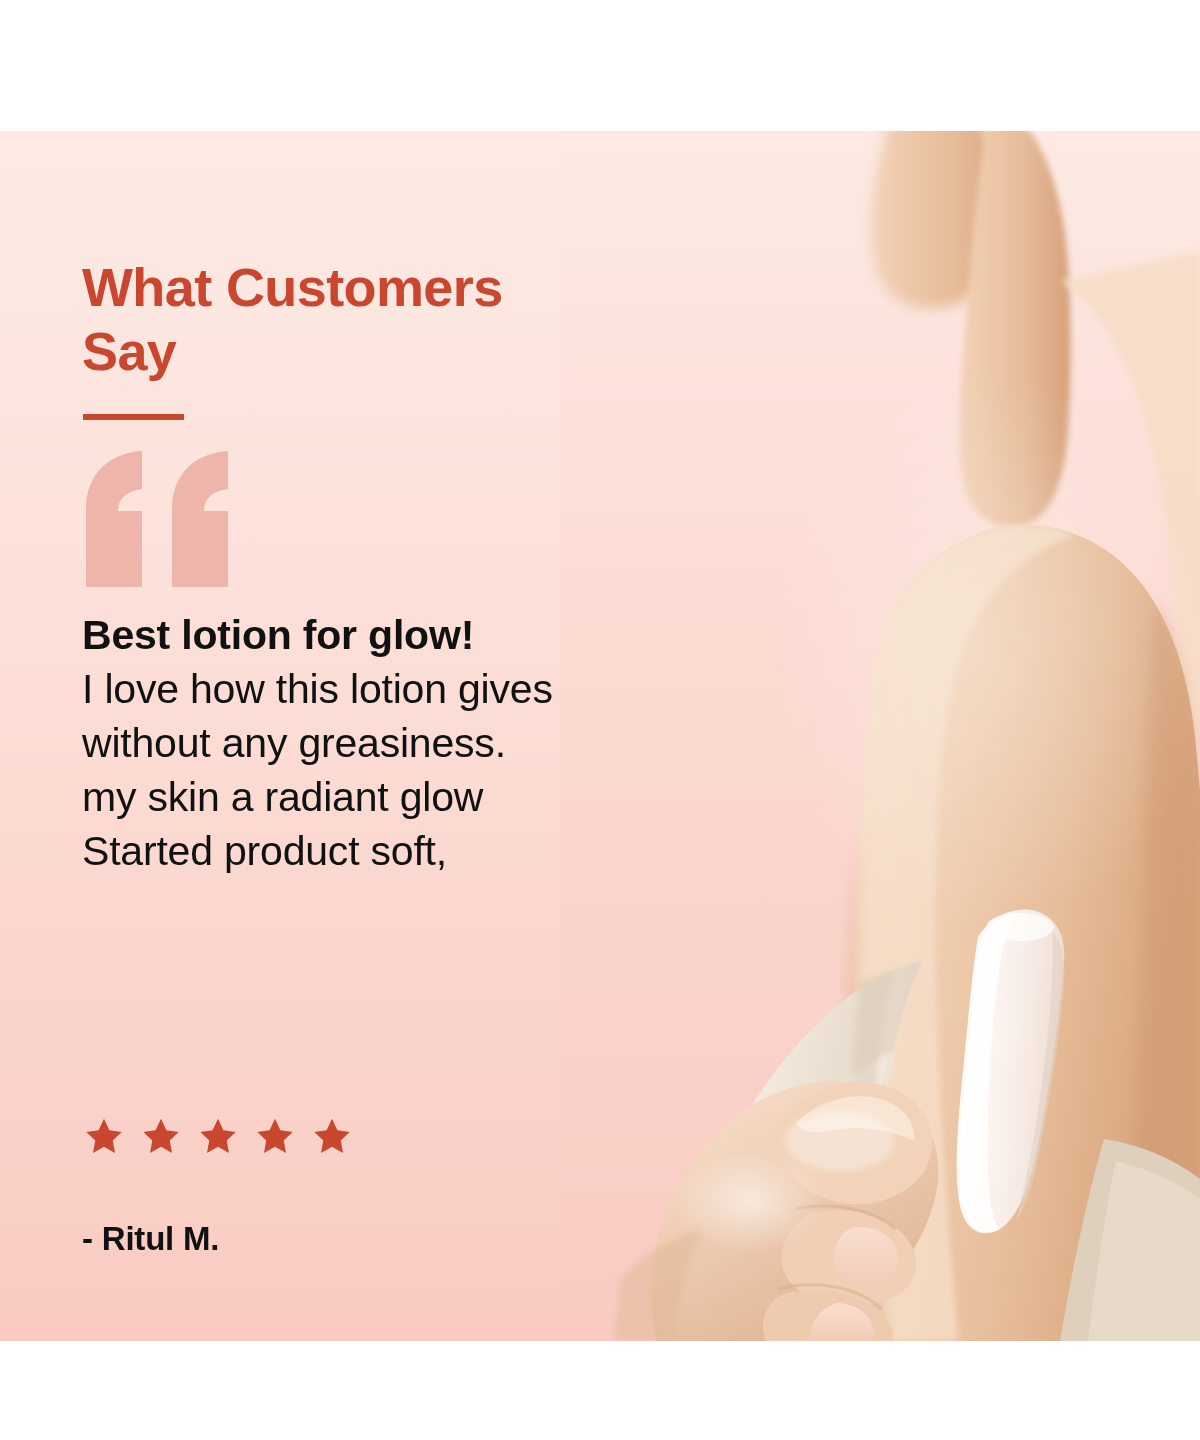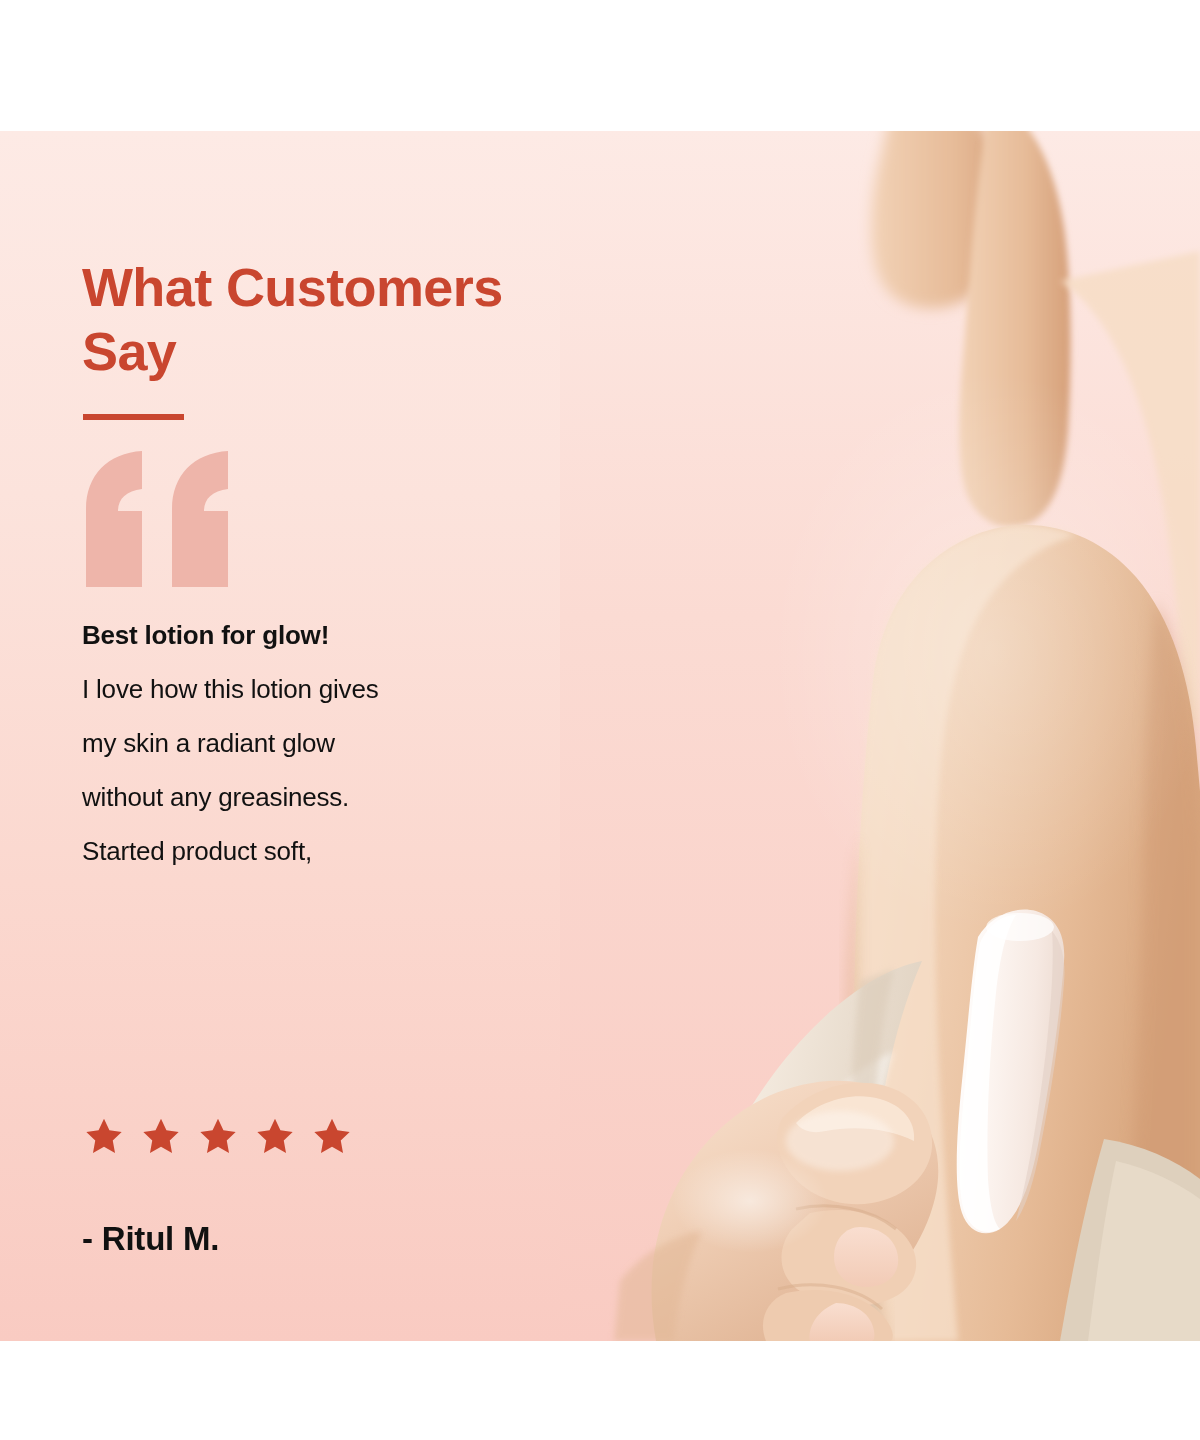--- a/index.html
+++ b/index.html
@@ -82,21 +82,21 @@
     height:140px;
   }
   #quote-mark svg { display:block; }
 
   
   #testimonial {
     position:absolute;
     top:477px;
     left:0;
     width:600px;
-    font-size:26px;
+    font-size:41px;
     line-height:54px;
     color:#111111;
     letter-spacing:-0.2px;
   }
   #testimonial .headline {
     font-weight:bold;
     display:block;
   }
   #testimonial .line { display:block; }
 
@@ -345,22 +345,22 @@
 
           <path d="M8 60 C8 26 30 4 64 2 L64 40 C48 42 40 50 40 62 L64 62 L64 138 L8 138 Z" fill="#eeb5aa"></path>
 
           <path d="M94 60 C94 26 116 4 150 2 L150 40 C134 42 126 50 126 62 L150 62 L150 138 L94 138 Z" fill="#eeb5aa"></path>
         </svg>
       </div>
 
       <div id="testimonial">
         <span class="headline">Best lotion for glow!</span>
         <span class="line">I love how this lotion gives</span>
+        <span class="line">without any greasiness.</span>
         <span class="line">my skin a radiant glow</span>
-        <span class="line">without any greasiness.</span>
         <span class="line">Started product soft,</span>
       </div>
 
       <div id="stars">
         <span>
           <svg width="44" height="42" viewBox="0 0 24 24">
               <path d="M12 1.6l3.1 6.6 7 .9-5.1 4.9 1.3 7.1L12 17.6 5.7 21.1 7 14l-5.1-4.9 7-.9z" fill="#c9462f"></path>
             </svg>
         </span>
         <span>

